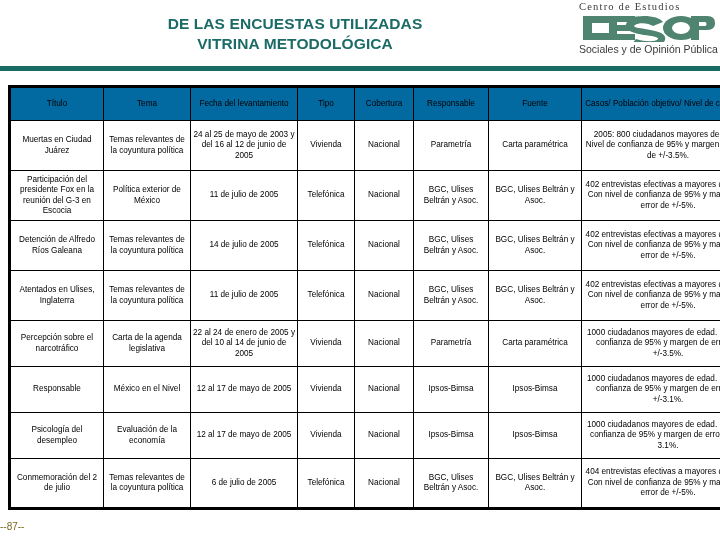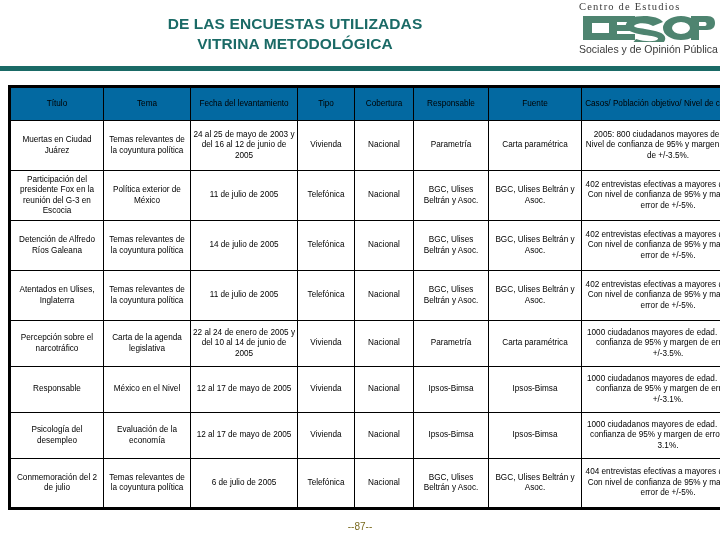--- a/index.html
+++ b/index.html
@@ -116,21 +116,20 @@
 
   .r-tall  { height: 50px; }
   .r-mid   { height: 46px; }
 
   
   .page-number {
     position: absolute;
     left: 0;
     top: 521px;
     width: 720px;
-    text-align: center;
     font-size: 10px;
     color: #7a6a1e;
     font-family: "Liberation Sans", sans-serif;
   }
 </style>
 </head>
 <body>
 
 <div class="header">
 

